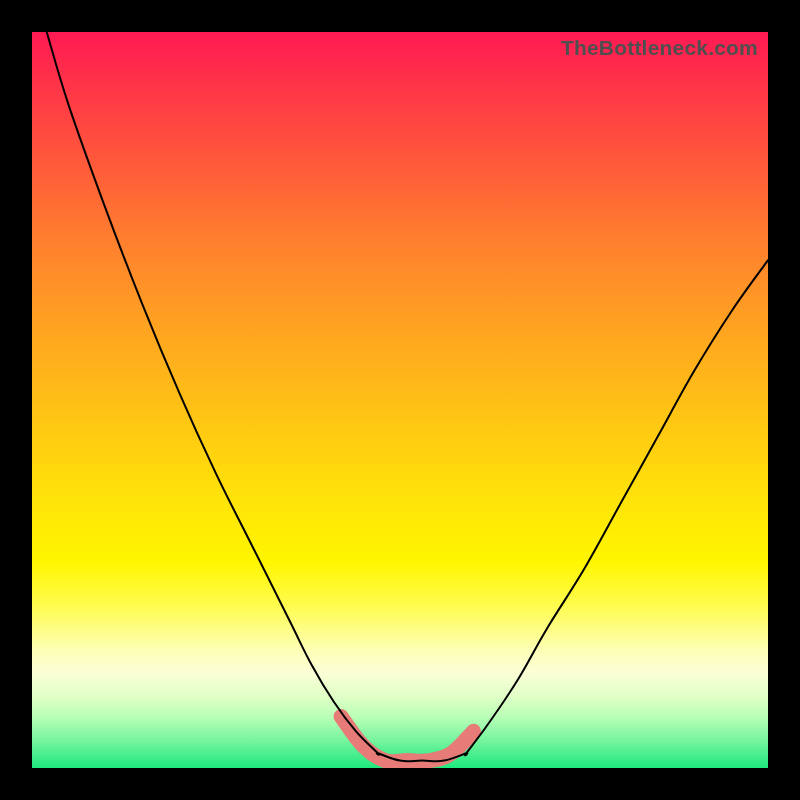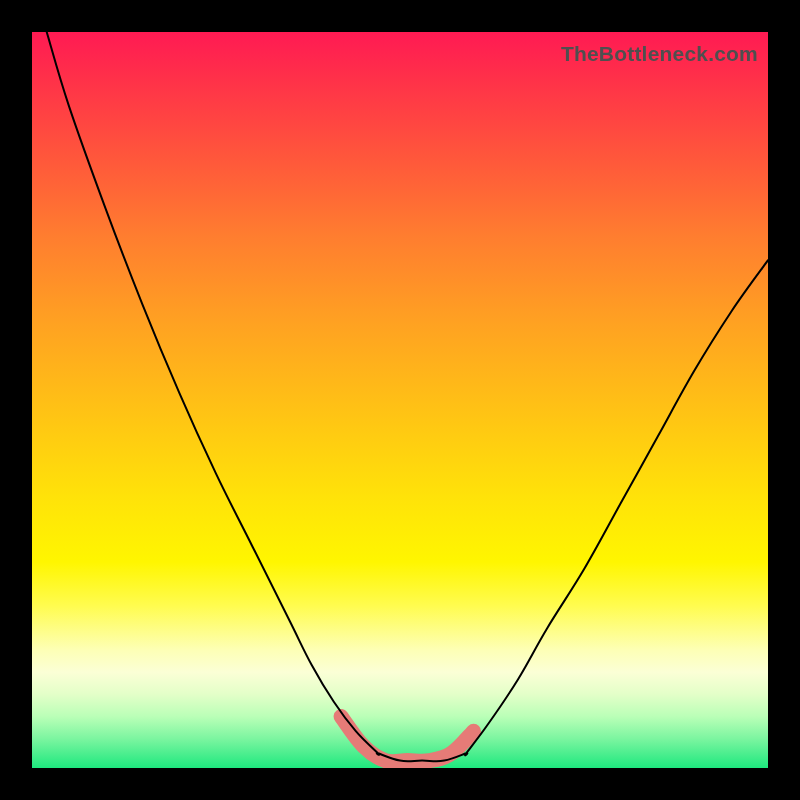--- a/index.html
+++ b/index.html
@@ -36,21 +36,20 @@
   }
   .watermark {
     position: absolute;
     top: 4px;
     right: 10px;
     font-family: Arial, Helvetica, sans-serif;
     font-size: 21px;
     font-weight: 600;
     color: #4f4f4f;
     letter-spacing: 0.2px;
-    margin-top: 6px;
   }
   svg.overlay {
     position: absolute;
     left: 0;
     top: 0;
     width: 736px;
     height: 736px;
   }
   path.curve {
     fill: none;

